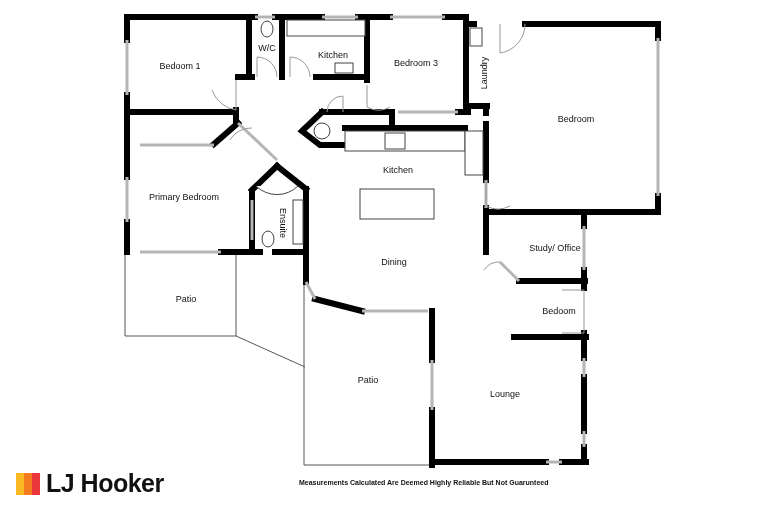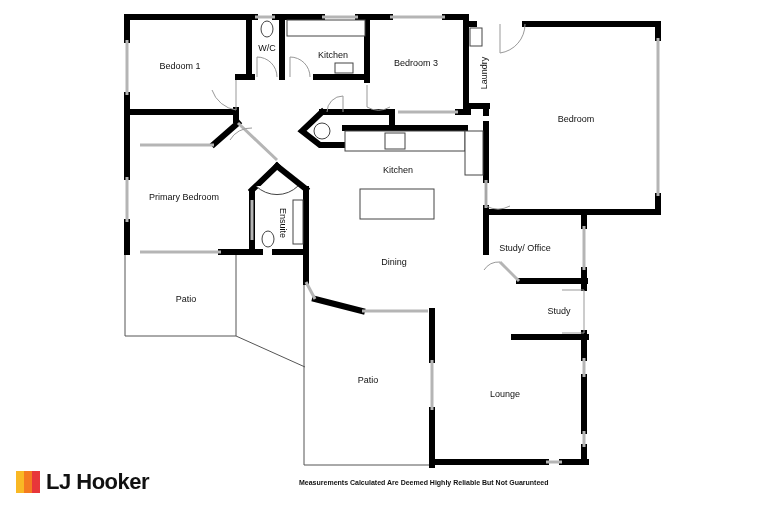--- a/index.html
+++ b/index.html
@@ -8,21 +8,21 @@
   .wall{stroke:#000;stroke-width:6;stroke-linecap:square;fill:none;}
   .win{stroke:#b5b5b5;stroke-width:3;fill:none;}
   .thin{stroke:#555;stroke-width:1;fill:none;}
   .door{stroke:#999;stroke-width:1;fill:none;}
   .fix{stroke:#444;stroke-width:1;fill:#fff;}
   .lbl{position:absolute;font-size:9px;color:#111;white-space:nowrap;transform:translate(-50%,-50%);}
   .vlbl{position:absolute;font-size:9px;color:#111;white-space:nowrap;transform:translate(-50%,-50%) rotate(-90deg);}
   .vlbl.cw{transform:translate(-50%,-50%) rotate(90deg);}
   .logo{position:absolute;left:16px;top:469px;display:flex;align-items:center;}
   .bar{width:8px;height:22px;display:inline-block;}
-  .logo-text{font-size:22px;font-weight:bold;color:#111;margin-left:6px;letter-spacing:-0.5px;}
+  .logo-text{font-size:25px;font-weight:bold;color:#111;margin-left:6px;letter-spacing:-0.5px;}
   .disclaimer{position:absolute;left:299px;top:479px;font-size:7px;font-weight:bold;color:#111;white-space:nowrap;}
 </style>
 </head>
 <body>
 
 <svg id="plan" viewBox="0 0 768 512">
 
   <g>
     <polyline class="thin" points="125,252 125,336 236,336 305,367"></polyline>
     <line class="thin" x1="236" y1="252" x2="236" y2="336"></line>
@@ -154,23 +154,23 @@
 <div class="lbl" style="left:180px;top:66px">Bedoom 1</div>
 <div class="lbl" style="left:267px;top:48px">W/C</div>
 <div class="lbl" style="left:333px;top:55px">Kitchen</div>
 <div class="lbl" style="left:416px;top:63px">Bedroom 3</div>
 <div class="vlbl" style="left:484px;top:73px">Laundry</div>
 <div class="lbl" style="left:576px;top:119px">Bedroom</div>
 <div class="lbl" style="left:398px;top:170px">Kitchen</div>
 <div class="lbl" style="left:184px;top:197px">Primary Bedroom</div>
 <div class="vlbl cw" style="left:283px;top:223px">Ensuite</div>
 <div class="lbl" style="left:394px;top:262px">Dining</div>
-<div class="lbl" style="left:525px;top:248px">Study/ Office</div>
+<div class="lbl" style="left:555px;top:248px">Study/ Office</div>
 <div class="lbl" style="left:186px;top:299px">Patio</div>
-<div class="lbl" style="left:559px;top:311px">Study</div>
+<div class="lbl" style="left:559px;top:311px">Bedoom</div>
 <div class="lbl" style="left:368px;top:380px">Patio</div>
 <div class="lbl" style="left:505px;top:394px">Lounge</div>
 
 <div class="logo">
   <span class="bar" style="background:#f9b824"></span>
   <span class="bar" style="background:#f47b20"></span>
   <span class="bar" style="background:#e8363a"></span>
   <span class="logo-text">LJ Hooker</span>
 </div>
 

